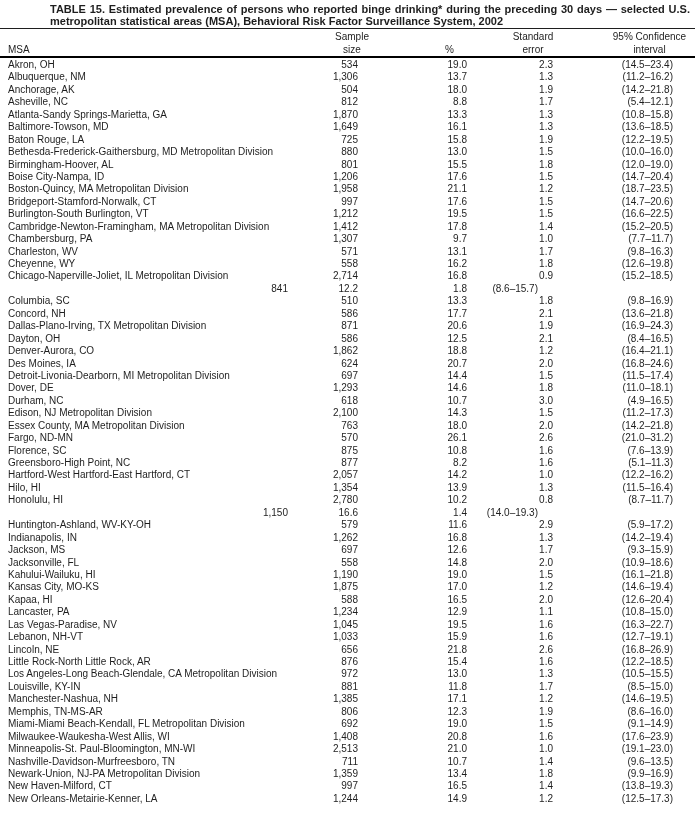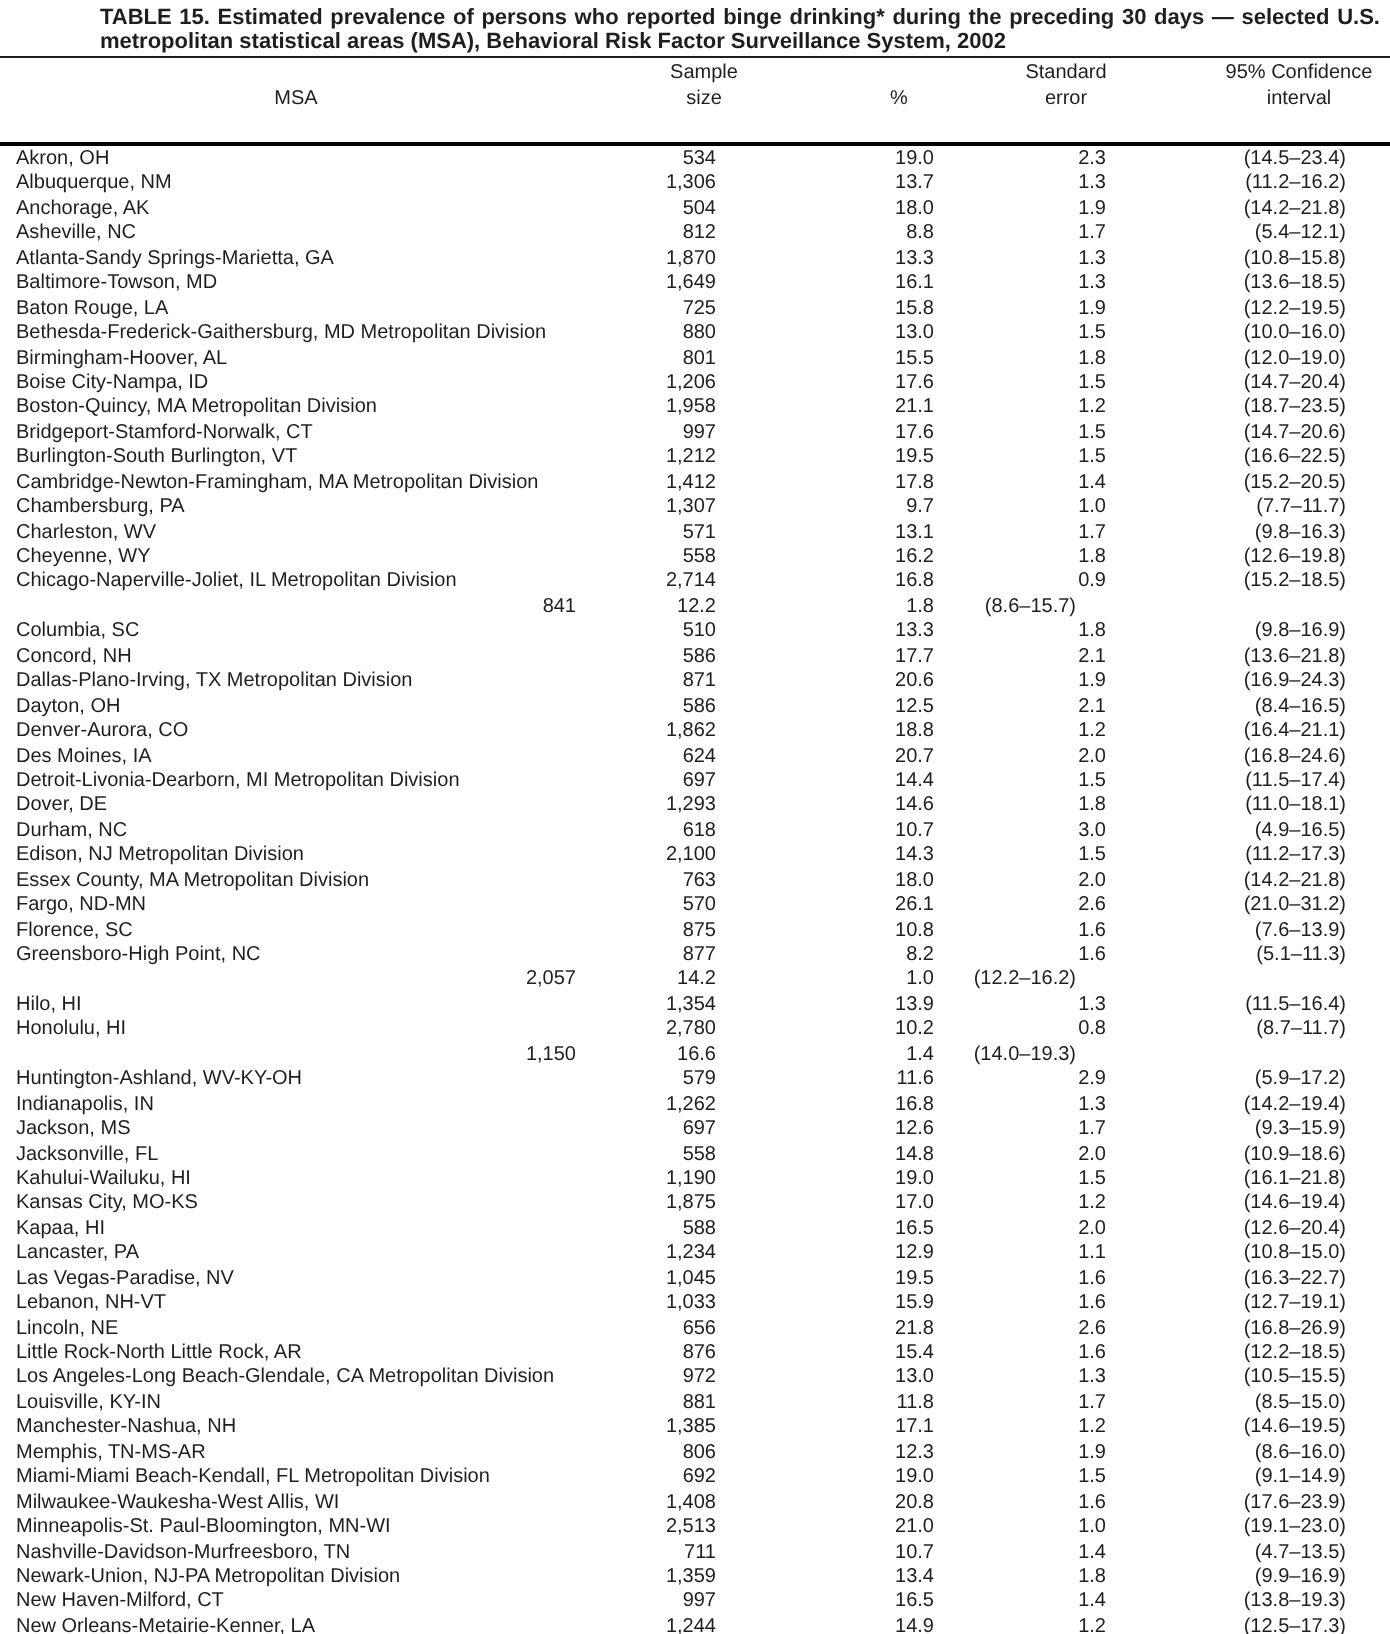--- a/index.html
+++ b/index.html
@@ -4,28 +4,28 @@
 <style>
   html, body { margin:0; padding:0; }
   body {
     width:695px; height:817px; background:#ffffff; color:#1e1e1e;
     font-family:"Liberation Sans", sans-serif; overflow:hidden;
   }
   .title { font-weight:bold; font-size:11px; line-height:11.5px; padding:4px 5px 0 5px;margin-left:45px; }
   .title .l1 { text-align:justify; text-align-last:justify; }
   .rule-thin { height:0; border:none; border-top:1.5px solid #1e1e1e; margin:1px 0 0 0; }
   .rule-thick { height:0; border:none; border-top:2.3px solid #000; margin:0; }
-  .thead { padding:1px 7px 15px 8px; font-size:10px; line-height:13px; }
+  .thead { padding:1px 7px 0 8px; font-size:10px; line-height:13px; }
   .hrow, .row {
     display:grid;
     grid-template-columns: minmax(0,1fr) 70px 109px 86px 135px;
     white-space:nowrap;
   }
   .hc { text-align:center; position:relative; }
-  .hc.msa-h { text-align:center; }
+  .hc.msa-h { text-align:left; }
   .sh-sample { left:29px; }
   .sh-pct { left:37px; }
   .sh-se { left:23px; }
   .sh-ci { left:29px; }
   .tbody { padding:1px 7px 0 8px; font-size:10px; }
   .row { line-height:12.45px; height:12.45px; }
   .cell { overflow:visible; }
   .cell.num { text-align:right; }
   .cell.ci { padding-right:15px; }
 </style>
@@ -281,20 +281,21 @@
       <div class="cell num ci">(7.6–13.9)</div>
     </div>
     <div class="row">
       <div class="cell msa">Greensboro-High Point, NC</div>
       <div class="cell num">877</div>
       <div class="cell num">8.2</div>
       <div class="cell num">1.6</div>
       <div class="cell num ci">(5.1–11.3)</div>
     </div>
     <div class="row">
+      <div class="cell msa">Hartford-West Hartford-East Hartford, CT</div>
       <div class="cell num">2,057</div>
       <div class="cell num">14.2</div>
       <div class="cell num">1.0</div>
       <div class="cell num ci">(12.2–16.2)</div>
     </div>
     <div class="row">
       <div class="cell msa">Hilo, HI</div>
       <div class="cell num">1,354</div>
       <div class="cell num">13.9</div>
       <div class="cell num">1.3</div>
@@ -444,21 +445,21 @@
       <div class="cell num">2,513</div>
       <div class="cell num">21.0</div>
       <div class="cell num">1.0</div>
       <div class="cell num ci">(19.1–23.0)</div>
     </div>
     <div class="row">
       <div class="cell msa">Nashville-Davidson-Murfreesboro, TN</div>
       <div class="cell num">711</div>
       <div class="cell num">10.7</div>
       <div class="cell num">1.4</div>
-      <div class="cell num ci">(4.7–13.5)</div>
+      <div class="cell num ci">(9.6–13.5)</div>
     </div>
     <div class="row">
       <div class="cell msa">Newark-Union, NJ-PA Metropolitan Division</div>
       <div class="cell num">1,359</div>
       <div class="cell num">13.4</div>
       <div class="cell num">1.8</div>
       <div class="cell num ci">(9.9–16.9)</div>
     </div>
     <div class="row">
       <div class="cell msa">New Haven-Milford, CT</div>

